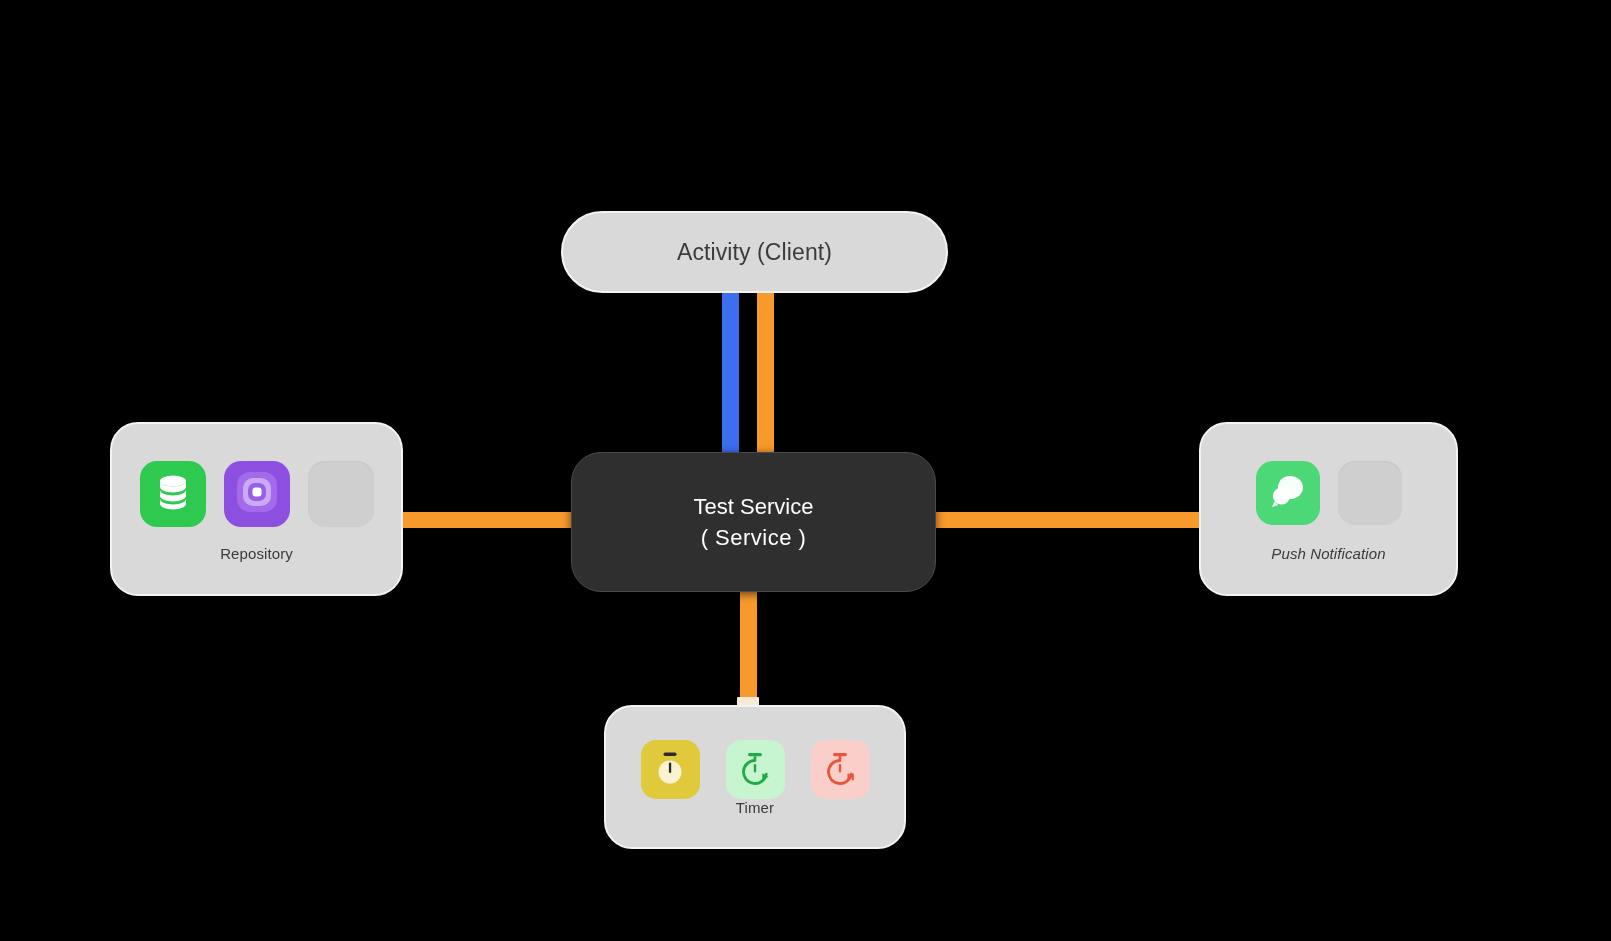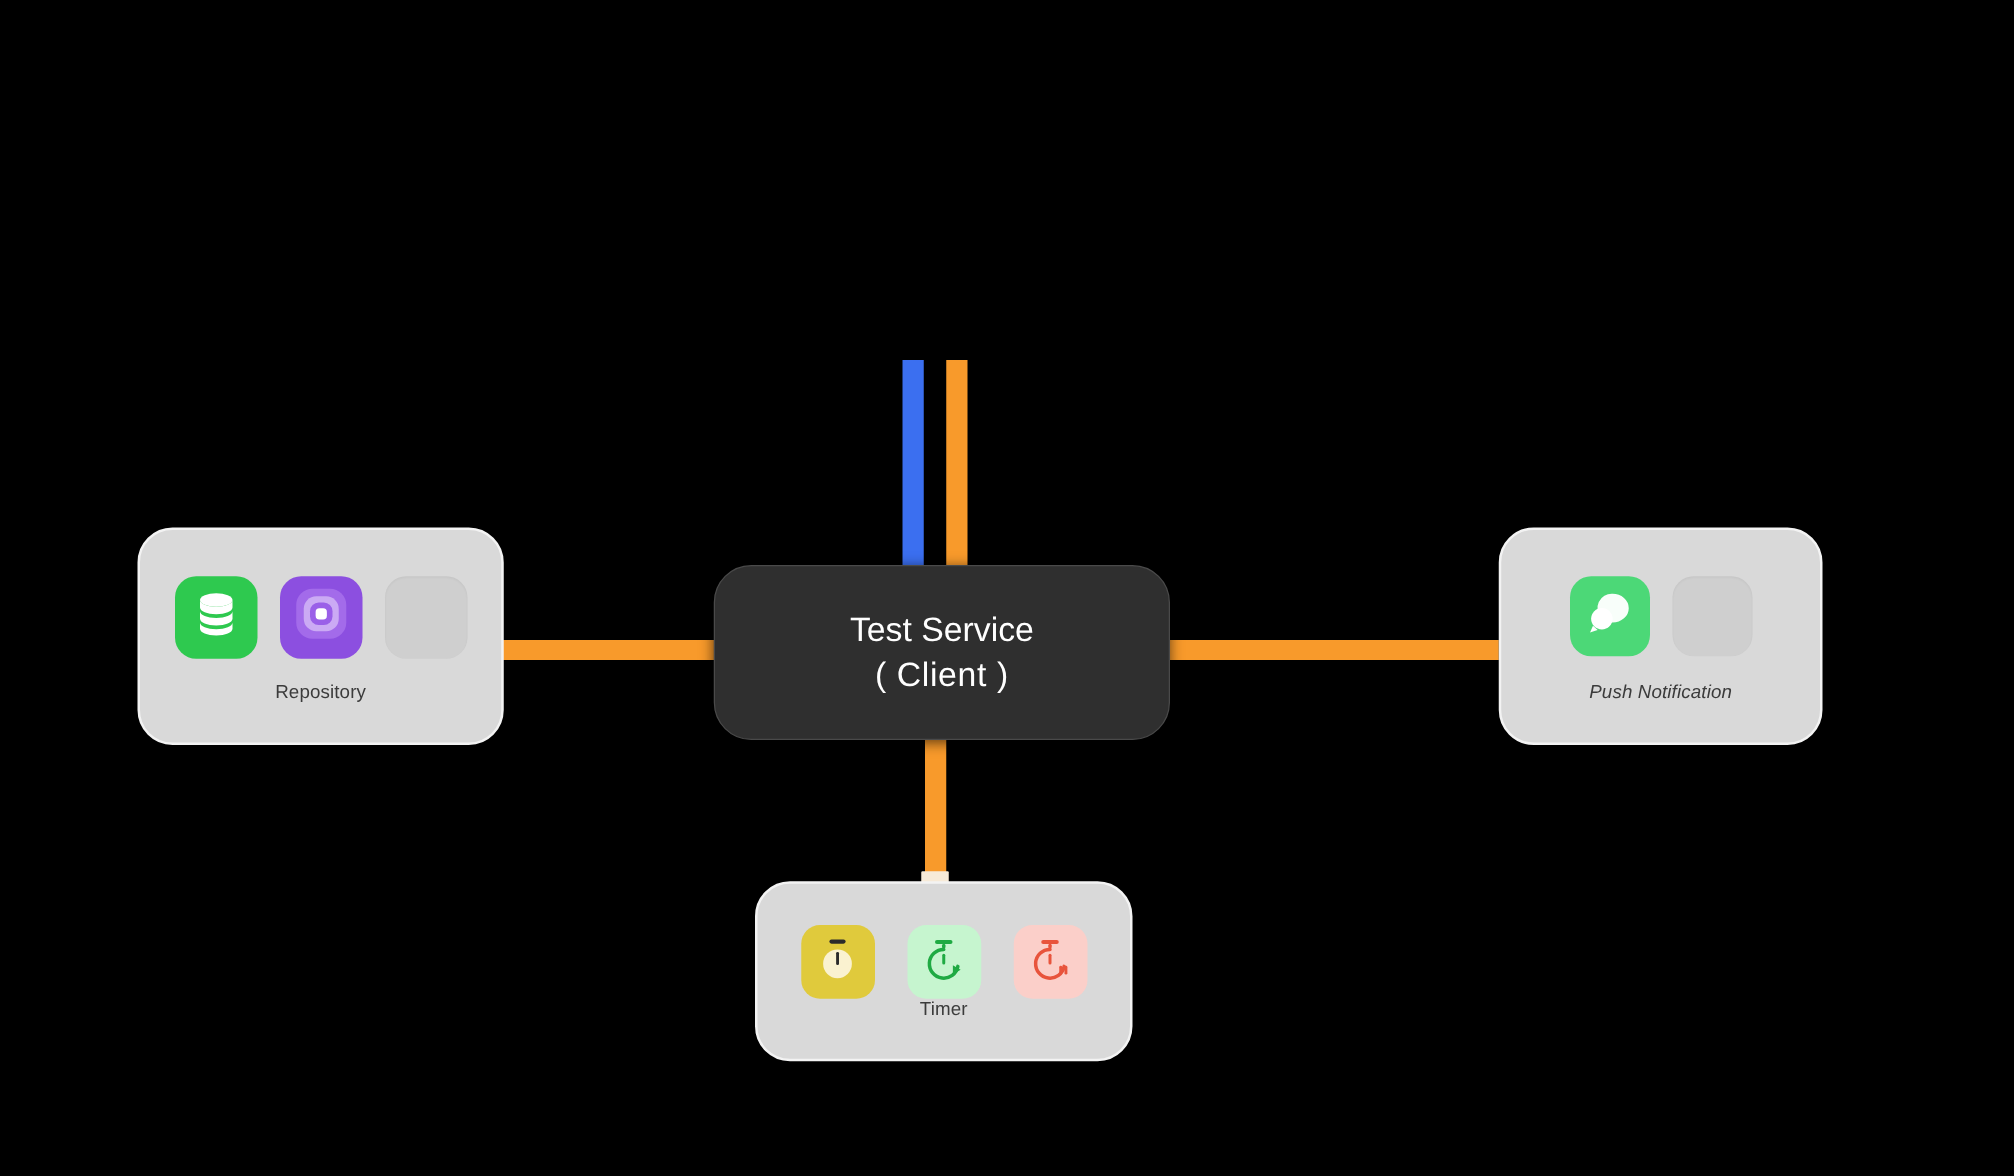--- a/index.html
+++ b/index.html
@@ -86,21 +86,21 @@
     border-radius: 30px;
     box-sizing: border-box;
     display: flex;
     flex-direction: column;
     align-items: center;
     justify-content: center;
     box-shadow: 0 2px 10px rgba(0,0,0,0.6);
   }
   .server-line {
     color: #ffffff;
-    font-size: 27px;
+    font-size: 22px;
     line-height: 1.05;
     text-align: center;
     white-space: nowrap;
   }
   .server-line.sub {
     margin-top: 8px;
     letter-spacing: 0.5px;
   }
 </style>
 </head>
@@ -113,24 +113,27 @@
   <div class="conn" style="left:757px; top:288px; width:17px; height:175px; background:#f89a2b;"></div>
 
   <div class="conn" style="left:389px; top:512px; width:195px; height:16px; background:#f89a2b;"></div>
   <div class="conn-endcap" style="left:384px; top:509px; width:14px; height:22px;"></div>
 
   <div class="conn" style="left:925px; top:512px; width:274px; height:16px; background:#f89a2b;"></div>
 
   <div class="conn" style="left:740px; top:585px; width:17px; height:125px; background:#f89a2b;"></div>
   <div class="conn-endcap" style="left:737px; top:697px; width:22px; height:14px;"></div>
 
+  <div class="node-card pill" style="left:561px; top:211px; width:387px; height:82px;">
+    <span class="node-label pill-label">Activity (Client)</span>
+  </div>
 
   <div class="server-node" style="left:571px; top:452px; width:365px; height:140px;">
     <span class="server-line">Test Service</span>
-    <span class="server-line sub">( Client )</span>
+    <span class="server-line sub">( Service )</span>
   </div>
 
   <div class="node-card" style="left:110px; top:422px; width:293px; height:174px;">
     <div class="icon-row" style="gap:18px; margin-top:4px;">
 
       <div class="tile" style="width:66px; height:66px; background:#2ec94f;">
         <span style="display:block;">
           <svg width="34" height="38" viewBox="0 0 34 38" aria-hidden="true">
             <ellipse cx="17" cy="8" rx="13" ry="5.4" fill="#ffffff"></ellipse>
             <path d="M4 8 v6 c0 3 5.8 5.4 13 5.4 s13 -2.4 13 -5.4 V8 c0 3 -5.8 5.4 -13 5.4 S4 11 4 8 z" fill="#ffffff"></path>

